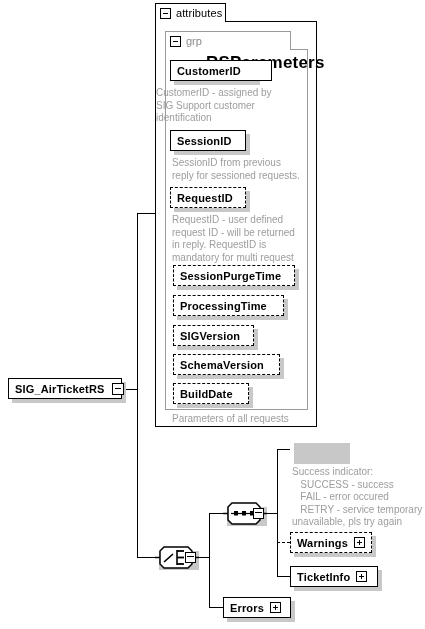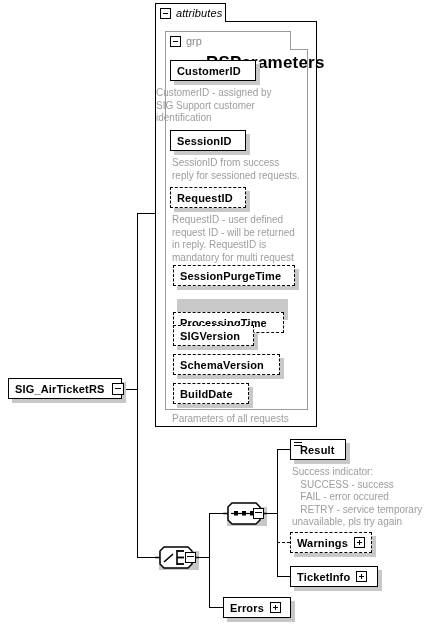--- a/index.html
+++ b/index.html
@@ -52,21 +52,20 @@
   .frame.black > .tab { border: 1px solid #000; border-bottom: none; }
   .frame.gray  > .tab { border: 1px solid #9a9a9a; border-bottom: none; }
 
   
   .toprule { position: absolute; top: 18px; height: 0; }
   .frame.black > .toprule { border-top: 1px solid #000; }
   .frame.gray  > .toprule { border-top: 1px solid #9a9a9a; }
 
   .tab-label-it {
     font-size: 11px;
-    font-style: italic;
     color: #000;
     letter-spacing: 0.1px;
   }
   .tab-pre {
     font-size: 11px;
     color: #8a8a8a;
     margin-right: 4px;
   }
   .tab-name {
     font-size: 17px;
@@ -272,50 +271,50 @@
     <div class="tab" style="width:126px;">
       <span class="toggle"></span>
       <span class="tab-pre">grp</span>
       <span class="tab-name">RSParameters</span>
     </div>
     <div class="toprule" style="left:125px; right:0;"></div>
     <div class="body" style="top:18px;"></div>
   </div>
 
   <div class="shadow" style="left:174px; top:64px; width:86px; height:21px;"></div>
-  <div class="node solid" style="left:170px; top:60px; width:86px;">
+  <div class="node solid" style="left:170px; top:60px; width:102px;">
     <span class="label">CustomerID</span>
   </div>
   <div class="doc" style="left:156px; top:87px;">CustomerID - assigned by
 SIG Support customer
 identification</div>
 
   <div class="shadow" style="left:174px; top:134px; width:76px; height:21px;"></div>
   <div class="node solid" style="left:170px; top:130px; width:76px;">
     <span class="label">SessionID</span>
   </div>
-  <div class="doc" style="left:172px; top:157px;">SessionID from success
+  <div class="doc" style="left:172px; top:157px;">SessionID from previous
 reply for sessioned requests.</div>
 
   <div class="shadow" style="left:174px; top:191px; width:76px; height:21px;"></div>
   <div class="node dashed" style="left:170px; top:187px; width:76px;">
     <span class="label">RequestID</span>
   </div>
   <div class="doc" style="left:172px; top:214px;">RequestID - user defined
 request ID - will be returned
 in reply. RequestID is
 mandatory for multi request</div>
 
   <div class="shadow" style="left:177px; top:269px; width:122px; height:21px;"></div>
   <div class="node dashed" style="left:173px; top:265px; width:122px;">
     <span class="label">SessionPurgeTime</span>
   </div>
 
   <div class="shadow" style="left:177px; top:299px; width:111px; height:21px;"></div>
-  <div class="node dashed" style="left:173px; top:295px; width:111px;margin-top:17px;">
+  <div class="node dashed" style="left:173px; top:295px; width:111px;">
     <span class="label">ProcessingTime</span>
   </div>
 
   <div class="shadow" style="left:177px; top:329px; width:81px; height:21px;"></div>
   <div class="node dashed" style="left:173px; top:325px; width:81px;">
     <span class="label">SIGVersion</span>
   </div>
 
   <div class="shadow" style="left:177px; top:358px; width:107px; height:21px;"></div>
   <div class="node dashed" style="left:173px; top:354px; width:107px;">
@@ -356,27 +355,20 @@
 
       <line x1="8" y1="11.5" x2="34" y2="11.5" stroke="#000" stroke-width="1.2"></line>
       <rect x="11" y="9" width="4" height="4.5" fill="#000"></rect>
       <rect x="19" y="9" width="4" height="4.5" fill="#000"></rect>
       <rect x="27" y="9" width="4" height="4.5" fill="#000"></rect>
     </svg>
   </div>
   <div class="comp-toggle" style="left:253px; top:508px;"></div>
 
   <div class="shadow" style="left:294px; top:443px; width:56px; height:21px;"></div>
-  <div class="node solid" style="left:290px; top:439px; width:56px; padding-left:9px;">
-    <span class="type-glyph">
-      <i></i>
-        <i></i>
-    </span>
-    <span class="label">Result</span>
-  </div>
   <div class="doc" style="left:292px; top:466px;">Success indicator:
    SUCCESS - success
    FAIL - error occured
    RETRY - service temporary
 unavailable, pls try again</div>
 
   <div class="shadow" style="left:294px; top:536px; width:82px; height:21px;"></div>
   <div class="node dashed" style="left:290px; top:532px; width:82px;">
     <span class="label">Warnings</span>
     <span class="node-toggle plus"></span>

